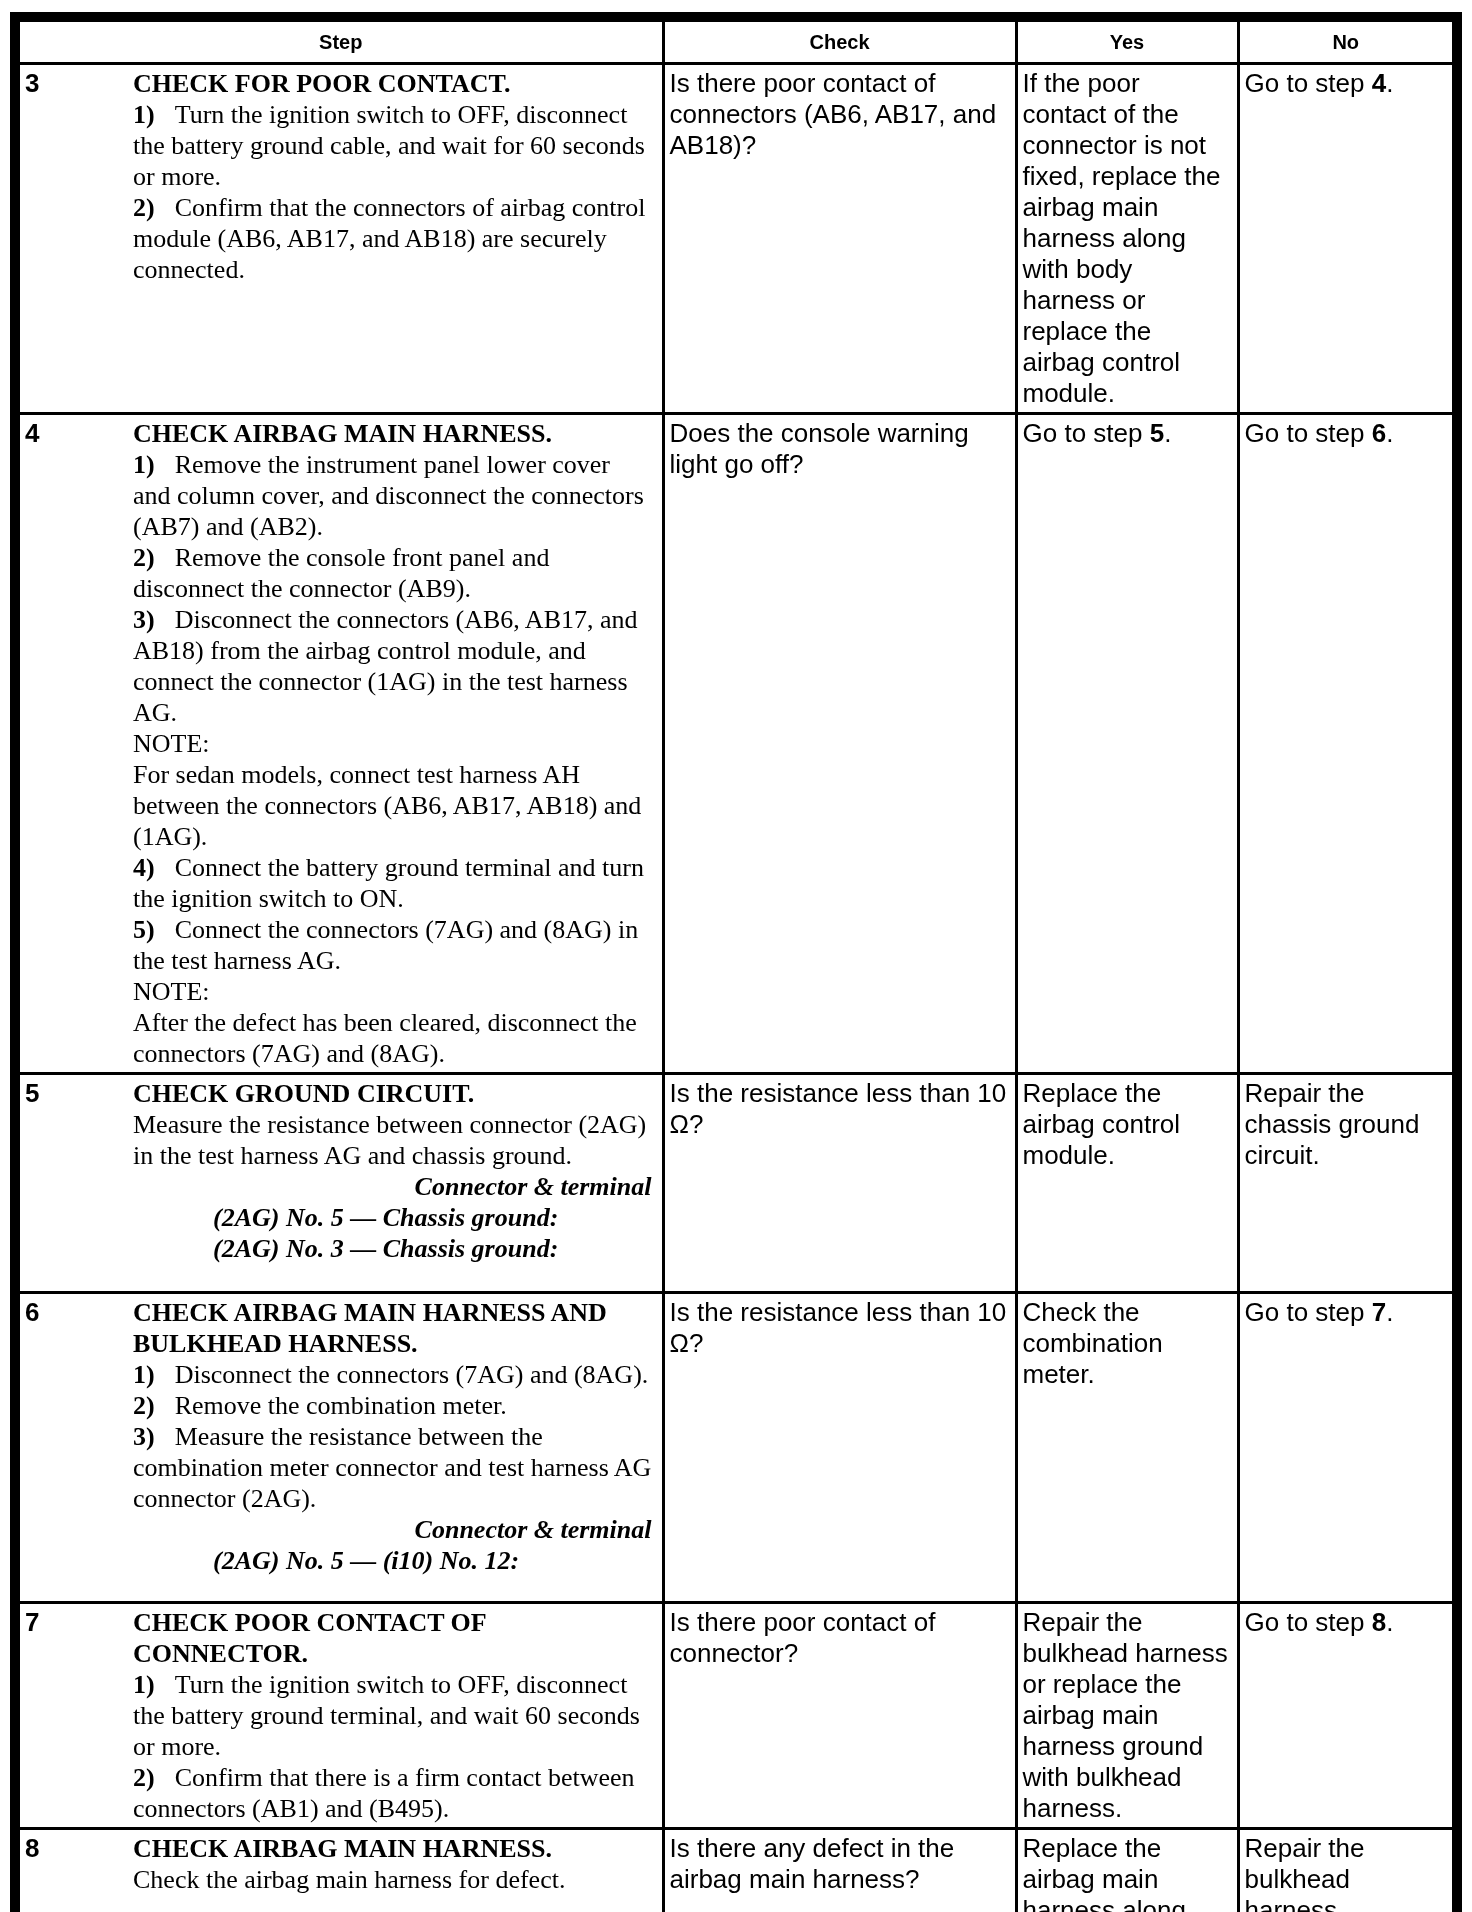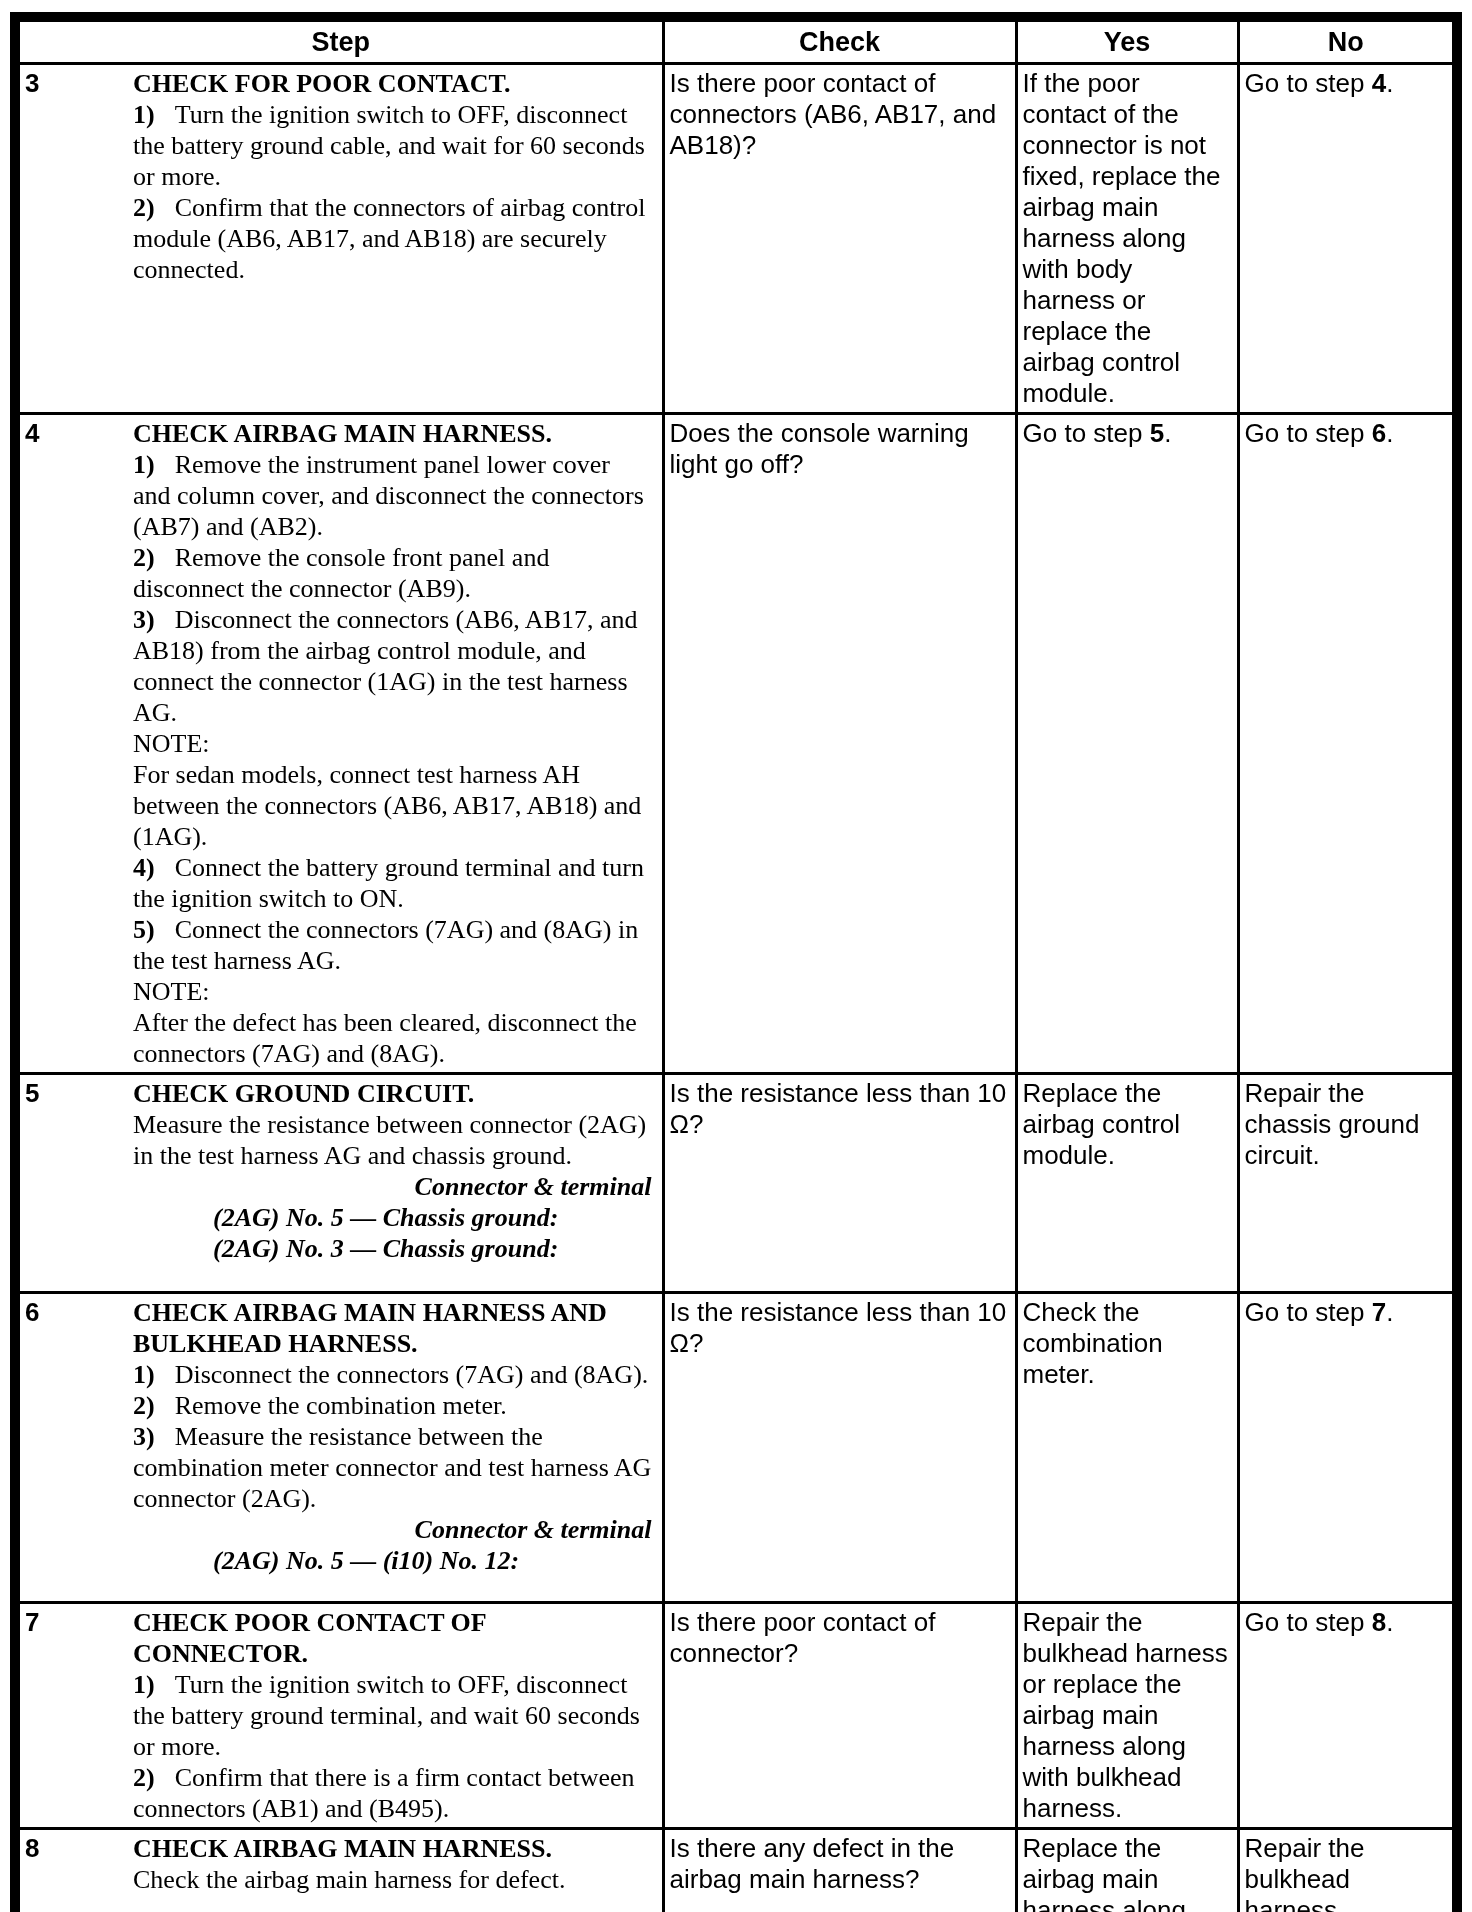--- a/index.html
+++ b/index.html
@@ -19,21 +19,21 @@
   th,td{
     border:3px solid #000;
     vertical-align:top;
     font-size:26px;line-height:31px;
     padding:3px 6px 3px 5px;
     overflow:hidden;
     word-wrap:break-word;
   }
   th{
     font-weight:bold;text-align:center;vertical-align:middle;
-    height:36px;font-size:27px;padding:2px;
+    height:36px;font-size:20px;padding:2px;
   }
   
   tr.r0{height:342px;}
   tr.r1{height:648px;}
   tr.r2{height:219px;}
   tr.r3{height:310px;}
   tr.r4{height:186px;}
   tr.r5{height:120px;}
 
   td.stepcell{padding:3px 6px 3px 0;}
@@ -171,21 +171,21 @@
                 <div class="p"><span class="b">CHECK POOR CONTACT OF CONNECTOR.</span></div>
                 <div class="p"><span class="num">1)</span><span>Turn the ignition switch to OFF, disconnect the battery ground terminal, and wait 60 seconds or more.</span></div>
                 <div class="p"><span class="num">2)</span><span>Confirm that there is a firm contact between connectors (AB1) and (B495).</span></div>
               </div>
             </div>
           </td>
           <td>
             <div class="p"><span>Is there poor contact of connector?</span></div>
           </td>
           <td>
-            <div class="p"><span>Repair the bulkhead harness or replace the airbag main harness along with bulkhead harness.</span></div>
+            <div class="p"><span>Repair the bulkhead harness or replace the airbag main harness ground with bulkhead harness.</span></div>
           </td>
           <td>
             <div class="p"><span>Go to step </span><span class="b">8</span><span>.</span></div>
           </td>
         </tr>
         <tr class="r5">
           <td class="stepcell">
             <div class="step-flex">
               <div class="idcol">8</div>
               <div class="bodycol">

